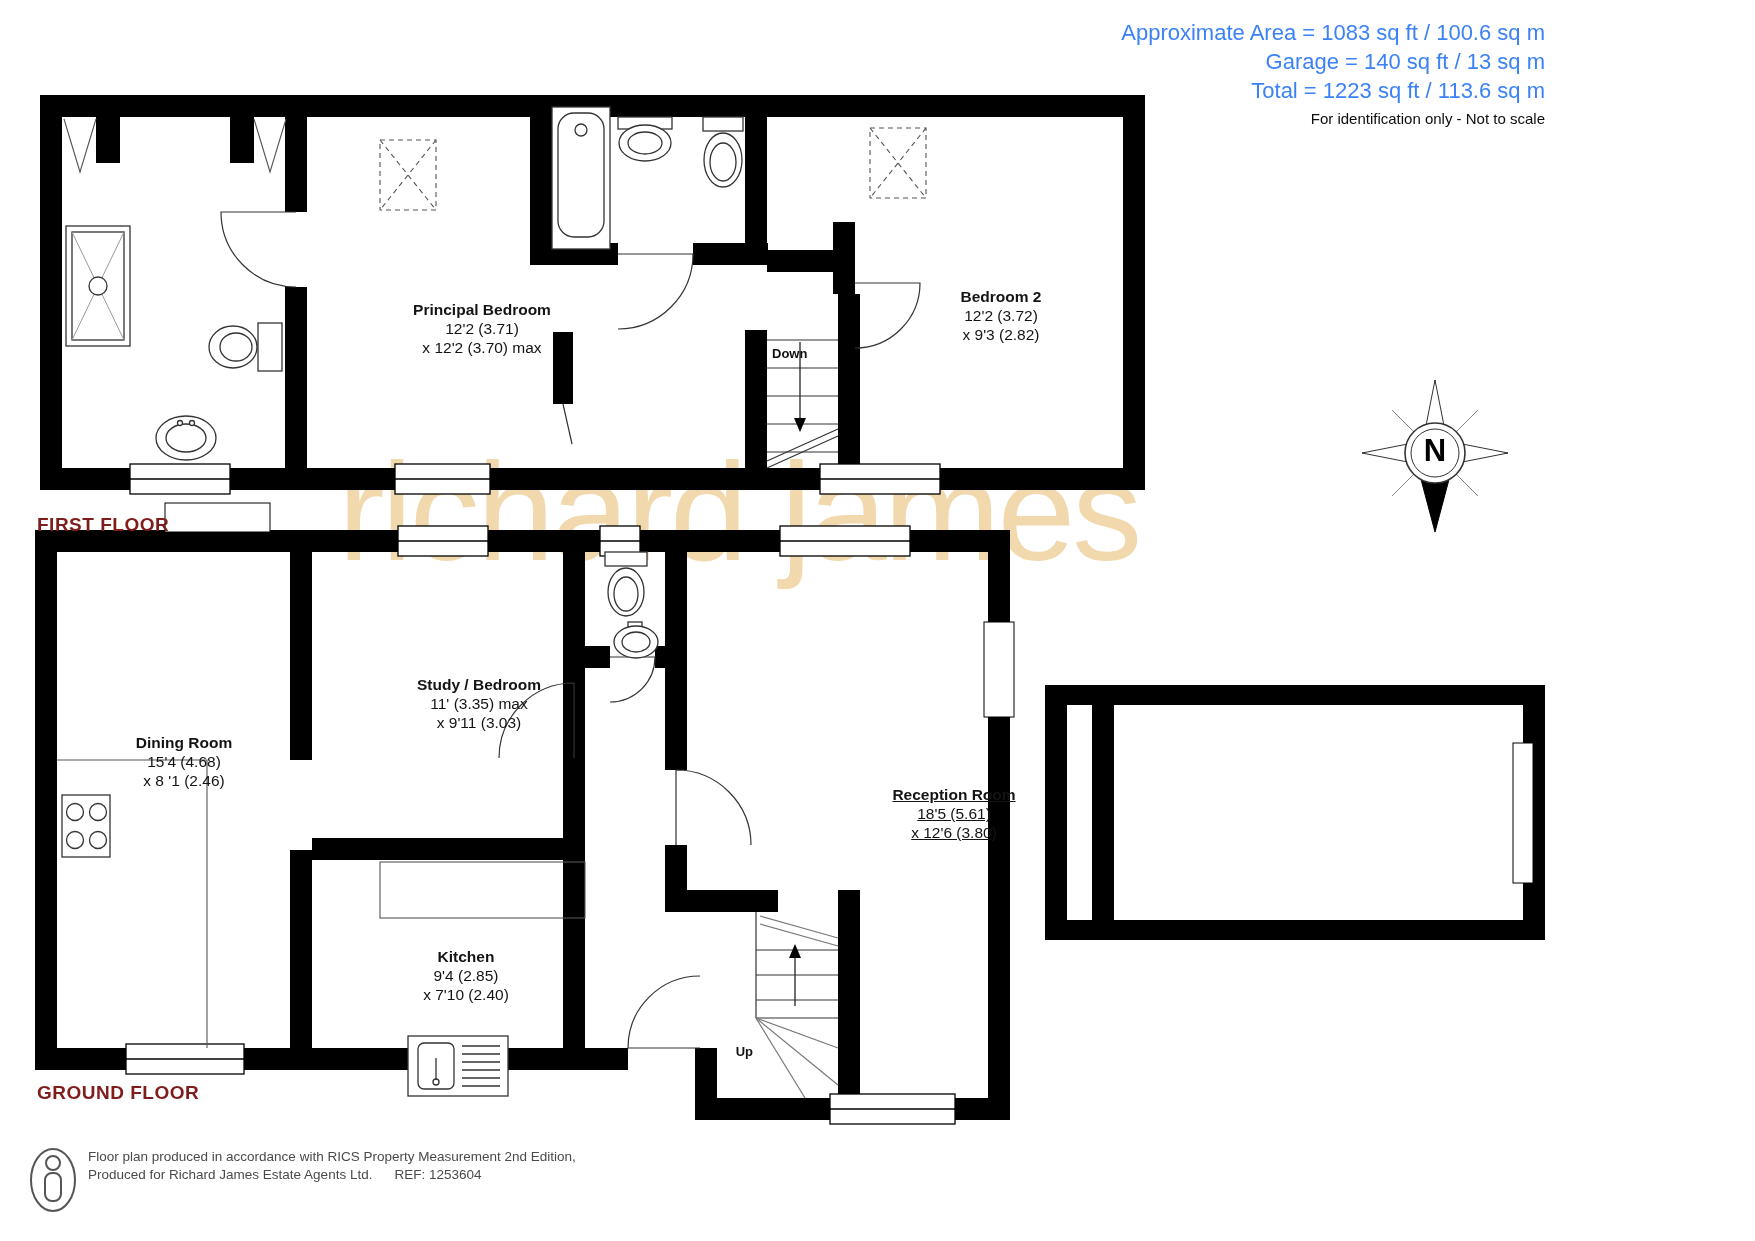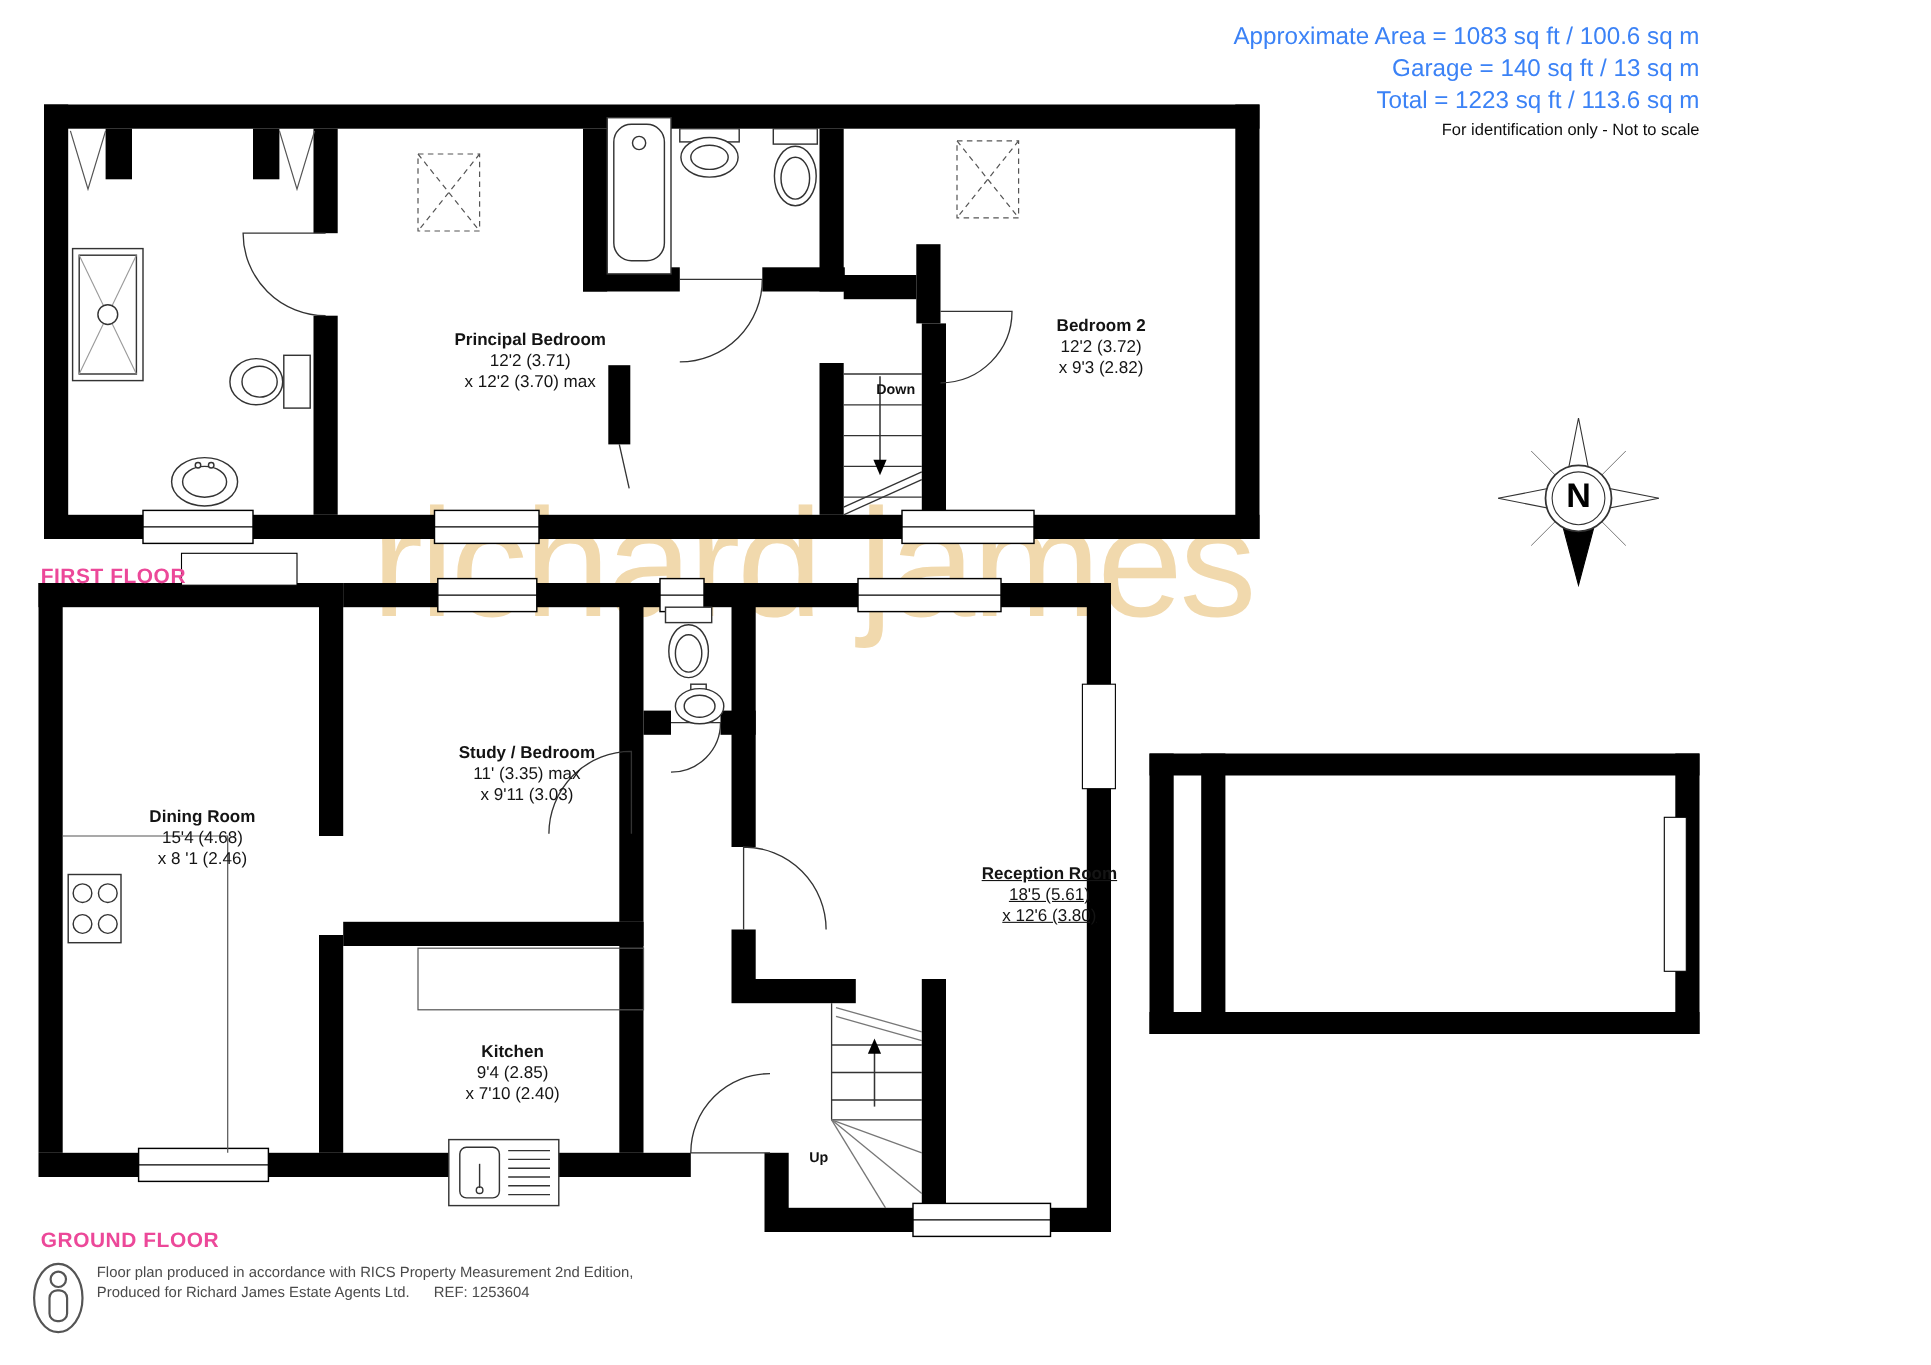--- a/index.html
+++ b/index.html
@@ -11,21 +11,21 @@
     position:absolute;left:338px;top:442px;z-index:0;
     font-size:140px;font-weight:400;letter-spacing:-3px;line-height:1;
     color:#f1d9ad;white-space:nowrap;user-select:none;
   }
   #plan-svg{position:absolute;left:0;top:0;z-index:1;}
   #header-block{position:absolute;right:210px;top:18px;z-index:2;text-align:right;}
   .hline{font-size:22px;line-height:29px;color:#3b82f6;}
   .hnote{font-size:15px;line-height:20px;margin-top:4px;color:#0d0d0d;}
   .room-label{position:absolute;z-index:2;text-align:center;font-size:15.5px;line-height:19px;color:#141414;}
   .rname{font-weight:bold;}
-  .floor-label{position:absolute;z-index:2;font-size:19px;font-weight:bold;color:#ec4899;letter-spacing:.5px;}
+  .floor-label{position:absolute;z-index:2;font-size:19px;font-weight:bold;color:#7f1d1d;letter-spacing:.5px;}
   .stair-label{position:absolute;z-index:2;font-size:13px;font-weight:bold;color:#111;}
   #compass-n{position:absolute;z-index:3;left:1414px;top:433px;width:42px;text-align:center;
     font-size:31px;font-weight:bold;color:#000;}
   #footer-block{position:absolute;left:88px;top:1148px;z-index:2;color:#4a4a4a;font-size:13.5px;line-height:17.5px;}
   .frow{white-space:nowrap;}
   .fgap{display:inline-block;width:22px;}
   #footer-logo{position:absolute;left:28px;top:1146px;z-index:2;}
 </style>
 </head>
 <body>
@@ -273,21 +273,21 @@
   <div id="compass-n">N</div>
 
   <div id="header-block">
     <div class="hline">Approximate Area = 1083 sq ft / 100.6 sq m</div>
     <div class="hline">Garage = 140 sq ft / 13 sq m</div>
     <div class="hline">Total = 1223 sq ft / 113.6 sq m</div>
     <div class="hnote">For identification only - Not to scale</div>
   </div>
 
   <div class="floor-label" style="left:37px;top:514px;">FIRST FLOOR</div>
-  <div class="floor-label" style="left:37px;top:1118px;">GROUND FLOOR</div>
+  <div class="floor-label" style="left:37px;top:1082px;">GROUND FLOOR</div>
 
   <div class="room-label" style="left:372px;top:300px;width:220px;">
     <div class="rname">Principal Bedroom</div>
     <div class="rdim">12'2 (3.71)</div>
     <div class="rdim">x 12'2 (3.70) max</div>
   </div>
   <div class="room-label" style="left:891px;top:287px;width:220px;">
     <div class="rname">Bedroom 2</div>
     <div class="rdim">12'2 (3.72)</div>
     <div class="rdim">x 9'3 (2.82)</div>
@@ -306,21 +306,21 @@
     <div class="rname">Kitchen</div>
     <div class="rdim">9'4 (2.85)</div>
     <div class="rdim">x 7'10 (2.40)</div>
   </div>
   <div class="room-label" style="left:844px;top:785px;width:220px;text-decoration:underline;">
     <div class="rname">Reception Room</div>
     <div class="rdim">18'5 (5.61)</div>
     <div class="rdim">x 12'6 (3.80)</div>
   </div>
 
-  <div class="stair-label" style="left:772px;top:346px;width:60px;text-align:right;">Down</div>
+  <div class="stair-label" style="left:772px;top:346px;width:60px;text-align:left;">Down</div>
   <div class="stair-label" style="left:693px;top:1044px;width:60px;text-align:right;">Up</div>
 
   <svg id="footer-logo" width="52" height="70" viewBox="0 0 52 70">
     <ellipse cx="25" cy="34" rx="22" ry="31" fill="none" stroke="#555" stroke-width="2"></ellipse>
     <circle cx="25" cy="17" r="7" fill="none" stroke="#555" stroke-width="2"></circle>
     <rect x="17" y="27" width="16" height="28" rx="7" fill="none" stroke="#555" stroke-width="2"></rect>
   </svg>
   <div id="footer-block">
     <div class="frow">Floor plan produced in accordance with RICS Property Measurement 2nd Edition,</div>
     <div class="frow">

